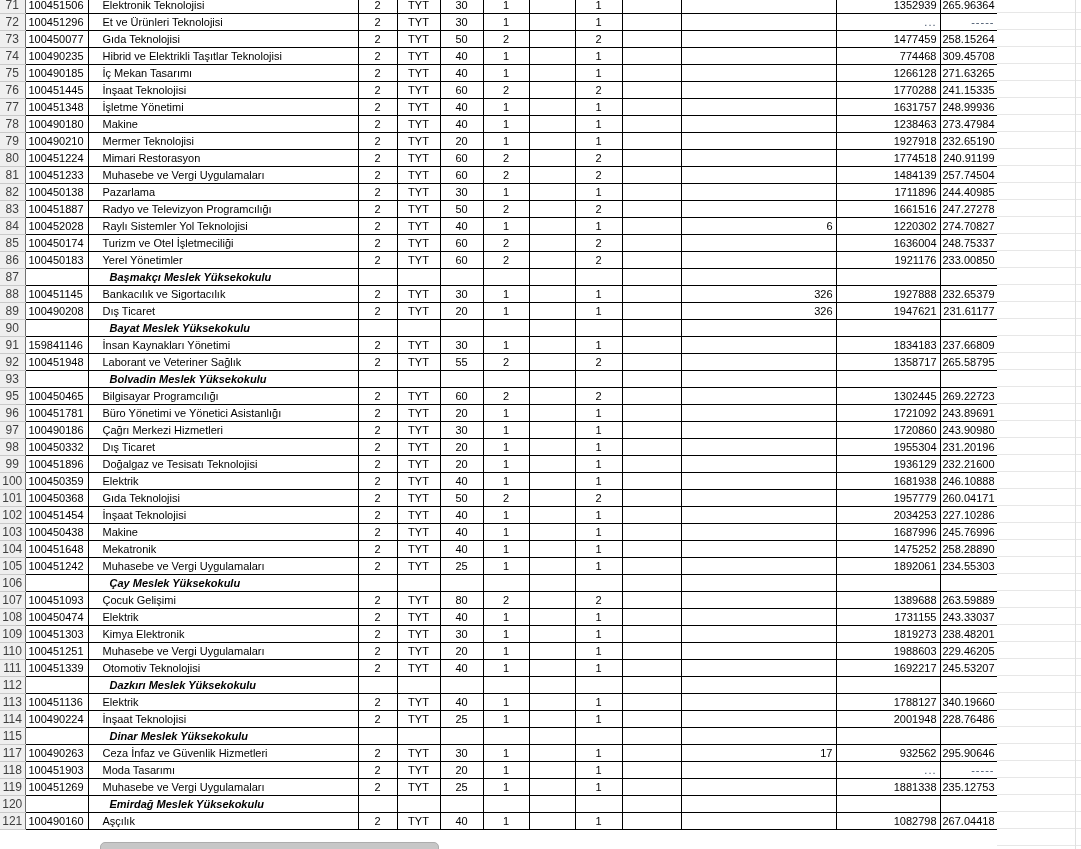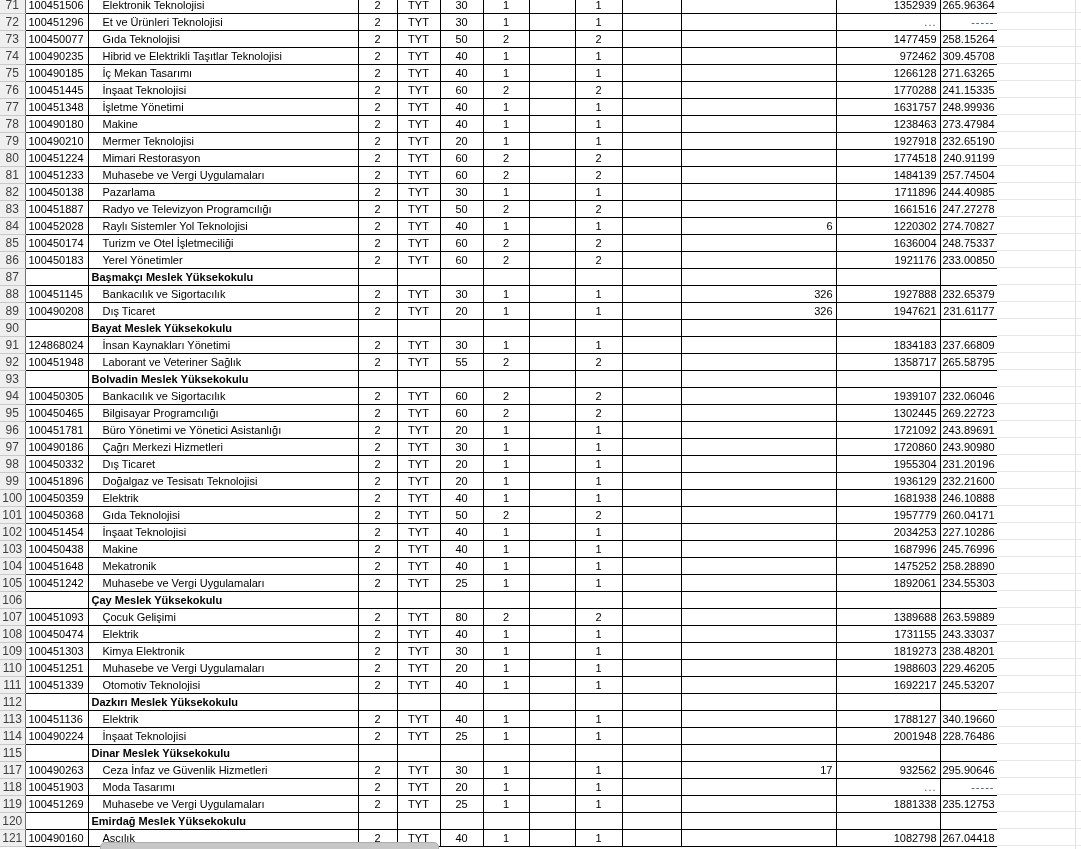--- a/index.html
+++ b/index.html
@@ -15,21 +15,21 @@
     padding:0;font-size:11px;font-weight:normal;vertical-align:middle;
     line-height:16px;
   }
   td{border:1px solid #000;color:#000;background:#fff;}
   th.rowhead{
     background:#efefef;color:#3f3f3f;font-size:12px;text-align:center;
     border:1px solid #c9c9c9;border-left:none;border-right:1px solid #707070;
   }
   td.code{text-align:left;padding-left:3px;}
   td.name{text-align:left;padding-left:14px;}
-  td.name.section{font-weight:bold;padding-left:3px;}
+  td.name.section{font-weight:bold;padding-left:21px;font-style:italic;}
   td.c{text-align:center;}
   td.r{text-align:right;padding-right:3px;}
   td.score{padding-right:2px;}
   td.muted{color:#44546a;letter-spacing:1px;}
   #right-grid{
     position:absolute;left:997px;top:-4px;width:84px;height:868px;
     background:repeating-linear-gradient(to bottom,#ffffff 0px,#ffffff 16px,#e7e7e7 16px,#e7e7e7 17px);
   }
   #right-grid-vline{position:absolute;left:1075px;top:-4px;width:1px;height:868px;background:#e0e0e0;}
   #hscroll{
@@ -108,21 +108,21 @@
           <td class="code">100490235</td>
           <td class="name">Hibrid ve Elektrikli Taşıtlar Teknolojisi</td>
           <td class="c">2</td>
           <td class="c">TYT</td>
           <td class="c">40</td>
           <td class="c">1</td>
           <td class="c"></td>
           <td class="c">1</td>
           <td class="c"></td>
           <td class="r"></td>
-          <td class="r">972462</td>
+          <td class="r">774468</td>
           <td class="r score">309.45708</td>
         </tr>
         <tr>
           <th class="rowhead">75</th>
           <td class="code">100490185</td>
           <td class="name">İç Mekan Tasarımı</td>
           <td class="c">2</td>
           <td class="c">TYT</td>
           <td class="c">40</td>
           <td class="c">1</td>
@@ -353,21 +353,21 @@
           <td class="c"></td>
           <td class="c"></td>
           <td class="c"></td>
           <td class="c"></td>
           <td class="r"></td>
           <td class="r"></td>
           <td class="r score"></td>
         </tr>
         <tr>
           <th class="rowhead">91</th>
-          <td class="code">124868024</td>
+          <td class="code">159841146</td>
           <td class="name">İnsan Kaynakları Yönetimi</td>
           <td class="c">2</td>
           <td class="c">TYT</td>
           <td class="c">30</td>
           <td class="c">1</td>
           <td class="c"></td>
           <td class="c">1</td>
           <td class="c"></td>
           <td class="r"></td>
           <td class="r">1834183</td>
@@ -395,35 +395,20 @@
           <td class="c"></td>
           <td class="c"></td>
           <td class="c"></td>
           <td class="c"></td>
           <td class="c"></td>
           <td class="c"></td>
           <td class="c"></td>
           <td class="r"></td>
           <td class="r"></td>
           <td class="r score"></td>
-        </tr>
-        <tr>
-          <th class="rowhead">94</th>
-          <td class="code">100450305</td>
-          <td class="name">Bankacılık ve Sigortacılık</td>
-          <td class="c">2</td>
-          <td class="c">TYT</td>
-          <td class="c">60</td>
-          <td class="c">2</td>
-          <td class="c"></td>
-          <td class="c">2</td>
-          <td class="c"></td>
-          <td class="r"></td>
-          <td class="r">1939107</td>
-          <td class="r score">232.06046</td>
         </tr>
         <tr>
           <th class="rowhead">95</th>
           <td class="code">100450465</td>
           <td class="name">Bilgisayar Programcılığı</td>
           <td class="c">2</td>
           <td class="c">TYT</td>
           <td class="c">60</td>
           <td class="c">2</td>
           <td class="c"></td>

